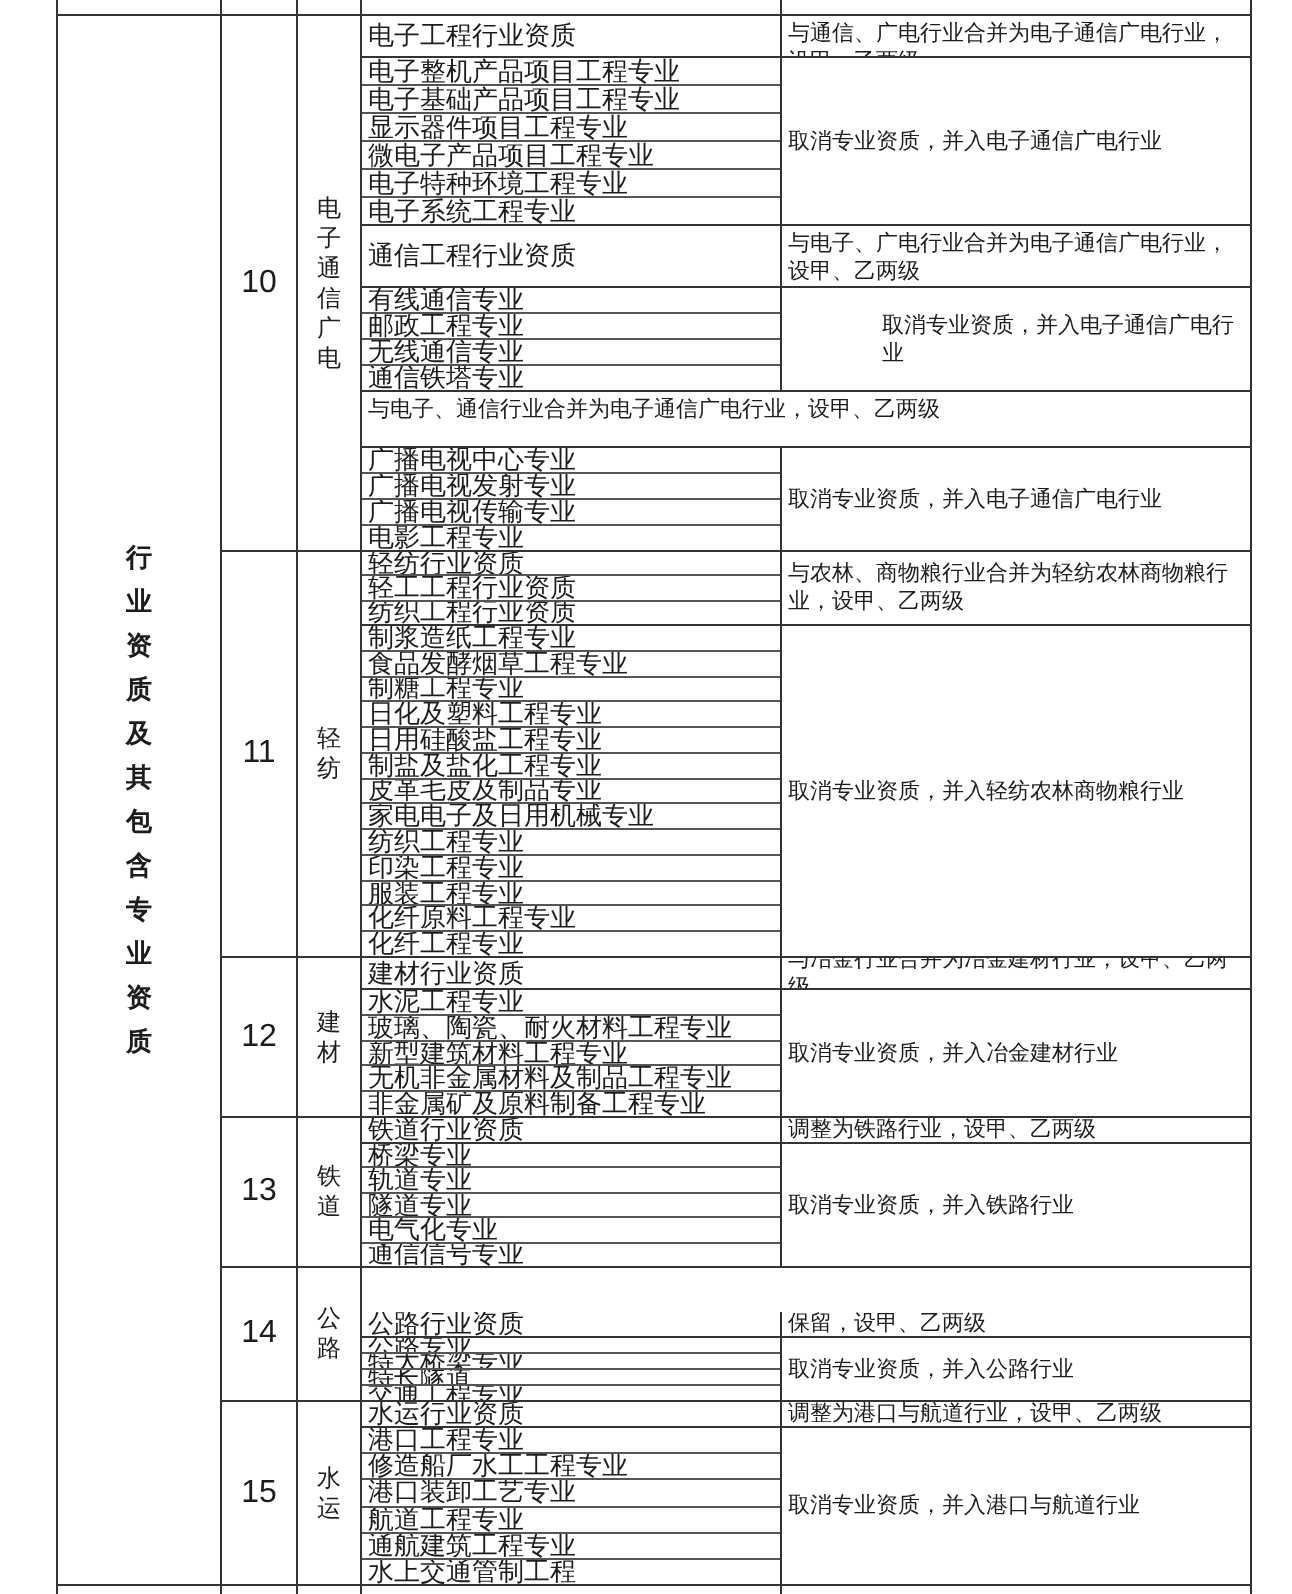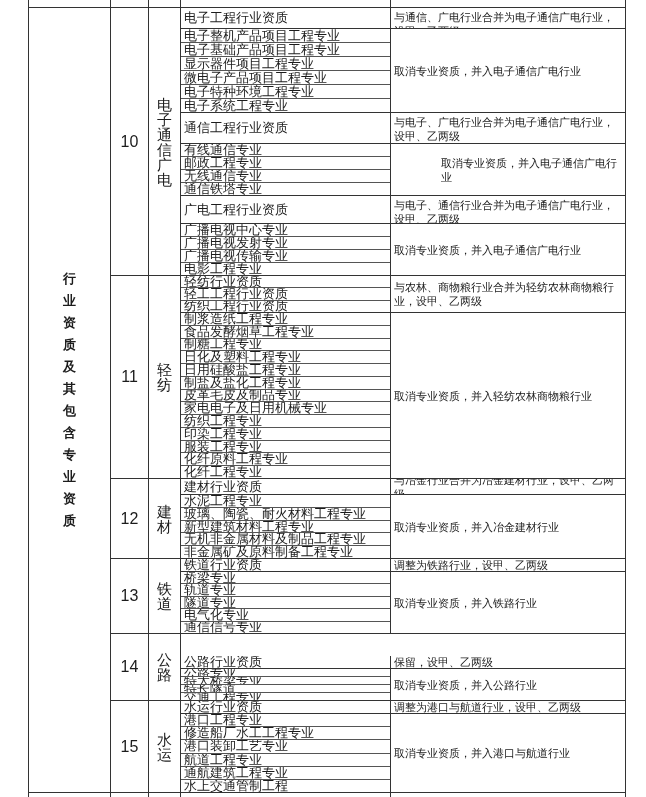--- a/index.html
+++ b/index.html
@@ -11,21 +11,21 @@
              display:flex;align-items:center;justify-content:center;}
   .vtext{font-weight:bold;font-size:13px;text-align:center;}
   .vtext div{line-height:22px;}
   .groups{flex:1;display:flex;flex-direction:column;min-width:0;}
   .group{display:flex;box-sizing:border-box;min-height:0;}
   .gb{border-bottom:1px solid #333;}
   .no-cell{width:38px;border-right:1px solid #333;box-sizing:border-box;
            display:flex;align-items:center;justify-content:center;font-size:16px;}
   .ind-cell{width:32px;border-right:1px solid #333;box-sizing:border-box;
             display:flex;align-items:center;justify-content:center;text-align:center;
-            font-size:15px;line-height:15px;word-break:break-all;padding:0 4px;}
+            font-size:12px;line-height:15px;word-break:break-all;padding:0 4px;}
   .g-body{flex:1;display:flex;flex-direction:column;min-width:0;min-height:0;}
   .block{display:flex;box-sizing:border-box;min-height:0;}
   .bb{border-bottom:1px solid #333;}
   .rows{width:210px;border-right:1px solid #333;box-sizing:border-box;
         display:flex;flex-direction:column;min-height:0;}
   .row{flex:1;min-height:0;display:flex;align-items:center;box-sizing:border-box;
        padding-left:3px;font-size:13px;white-space:nowrap;overflow:hidden;}
   .rb{border-bottom:1px solid #555;}
   .note{flex:1;min-width:0;box-sizing:border-box;font-size:11px;line-height:14px;overflow:hidden;}
   .note-top{padding:2px 2px 0 3px;}
@@ -84,23 +84,20 @@
             <div class="block bb" style="height: 52px; gap: 47px;">
               <div class="rows">
                 <div class="row rb">有线通信专业</div>
                 <div class="row rb">邮政工程专业</div>
                 <div class="row rb">无线通信专业</div>
                 <div class="row">通信铁塔专业</div>
               </div>
               <div class="note note-center">取消专业资质，并入电子通信广电行业</div>
             </div>
             <div class="block bb" style="height: 28px;">
-              <div class="rows">
-                <div class="row">广电工程行业资质</div>
-              </div>
               <div class="note note-top">与电子、通信行业合并为电子通信广电行业，设甲、乙两级</div>
             </div>
             <div class="block" style="flex: 1 1 0%;">
               <div class="rows">
                 <div class="row rb">广播电视中心专业</div>
                 <div class="row rb">广播电视发射专业</div>
                 <div class="row rb">广播电视传输专业</div>
                 <div class="row">电影工程专业</div>
               </div>
               <div class="note note-center">取消专业资质，并入电子通信广电行业</div>

